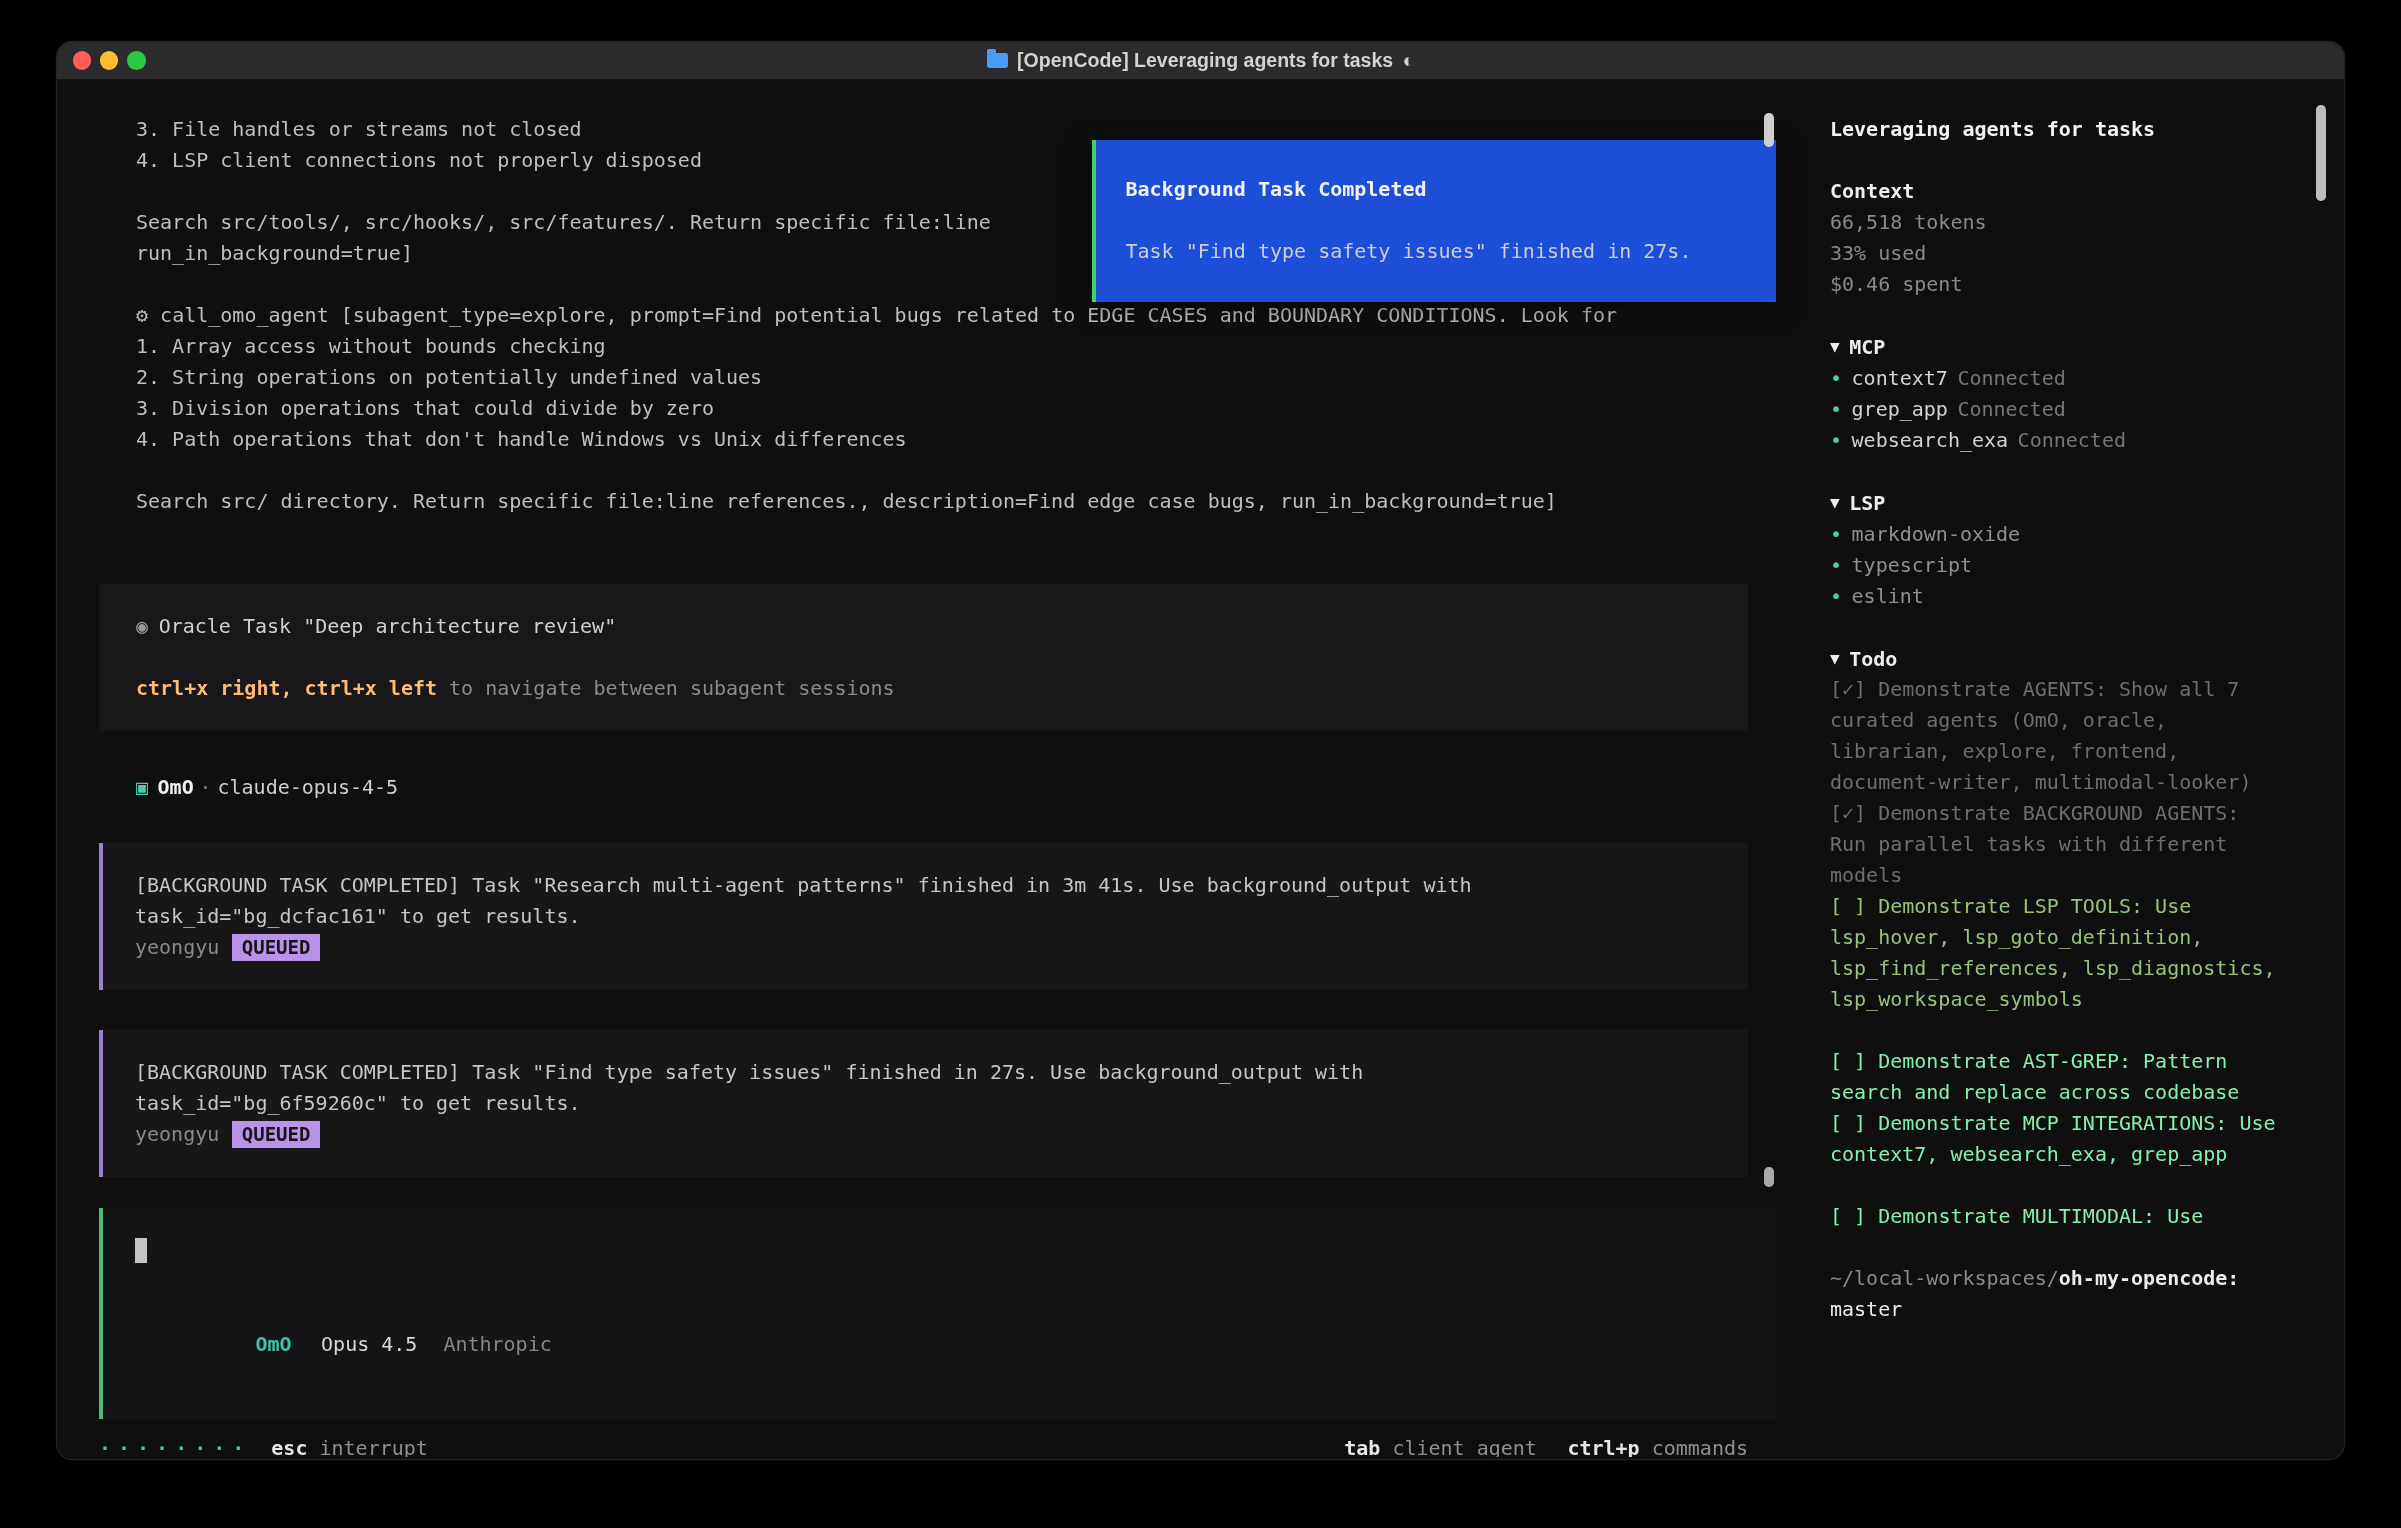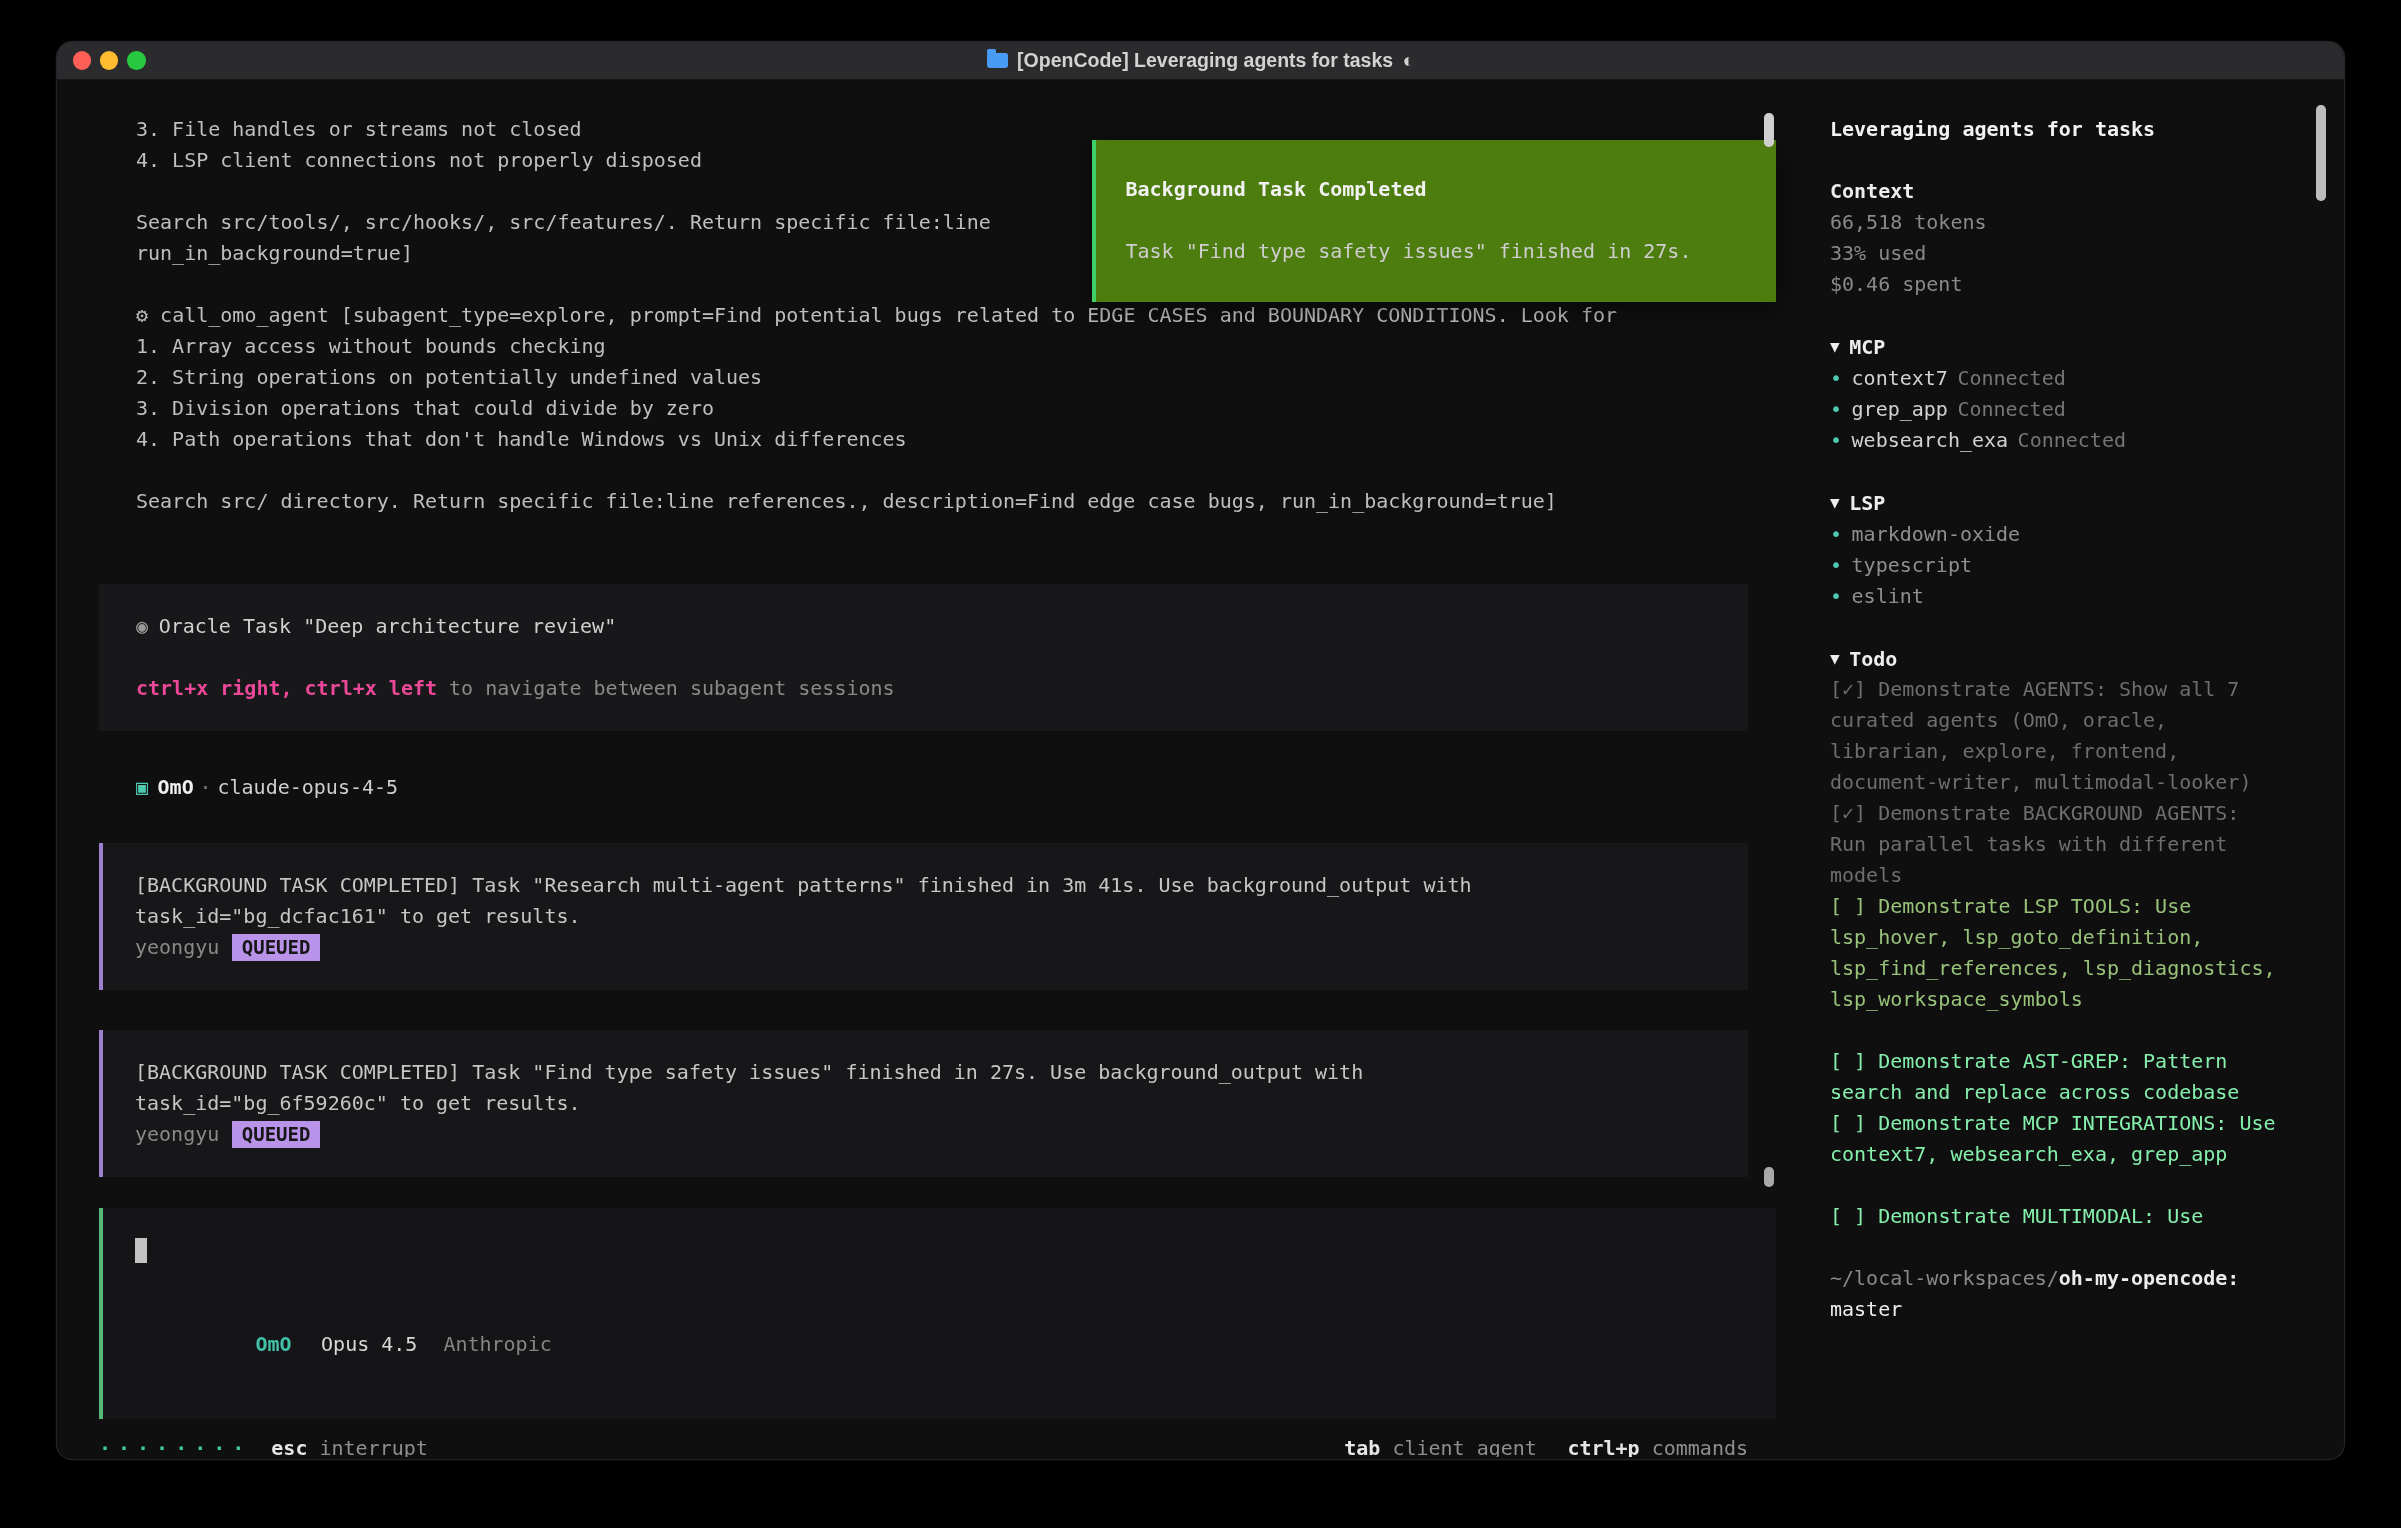--- a/index.html
+++ b/index.html
@@ -30,21 +30,21 @@
              font-size:20px; line-height:31px; color:#8f8f8f; overflow:hidden; }
 
   .line { white-space:pre; }
   .hist { margin-left:37px; }
   .sp { height:31px; }
 
   
   .oracle { background:#18181a; margin-top:67px; padding:27px 23.6px 27px 37px; }
   .oracle-icon { color:#9a9a9a; margin-right:10.6px; }
   .oracle-title { color:#d0d0d0; }
-  .shortcut-keys { color:#ec4899; font-weight:bold; }
+  .shortcut-keys { color:#fdba74; font-weight:bold; }
   .shortcut-hint { color:#8a8a8a; }
 
   .agent-line { margin-top:41px; margin-left:37px; }
   .agent-icon { color:#4ec9b0; margin-right:9.5px; }
   .agent-name { color:#f0f0f0; font-weight:bold; }
   .agent-sep { color:#7a7a7a; margin:0 5.9px; }
   .agent-model { color:#cfcfcf; }
 
   .msg { background:#17171a; border-left:4.7px solid #9d7fd0; margin-top:40px;
          padding:27px 23.6px 27px 32px; color:#c6c6c6; }
@@ -61,21 +61,21 @@
 
   .statusbar { display:flex; align-items:center; margin-top:13.6px; color:#8f8f8f; }
   .dots { color:#3ec9a7; letter-spacing:7px; font-size:20px; font-weight:bold; }
   .key { color:#e6e6e6; font-weight:bold; }
   .sb-left { display:flex; align-items:center; gap:20px; }
   .sb-right { margin-left:auto; display:flex; align-items:center; gap:7px; }
   .gap40 { width:16.5px; }
 
   
   .notification { position:absolute; left:1035px; top:60px; width:684px; height:162px;
-                  background:#4d7c0f; border-left:4.7px solid #3fd068; z-index:5;
+                  background:#1d4ed8; border-left:4.7px solid #3fd068; z-index:5;
                   padding:34px 23.6px 0 29.5px; box-shadow:0 5.9px 23.6px rgba(0,0,0,.5); }
   .notif-title { color:#f2f2f2; font-weight:bold; }
   .notif-body { color:#cfcfcf; }
 
   
   .m-thumb1 { position:absolute; right:31px; top:32.5px; width:10px; height:34px; background:#cfcfcf; border-radius:4.7px; z-index:6; }
   .m-thumb2 { position:absolute; right:31px; top:1087px; width:10px; height:20px; background:#a9a9a9; border-radius:4.7px; z-index:6; }
   .s-thumb  { position:absolute; right:18.3px; top:25px; width:10px; height:96px; background:#bdbdbd; border-radius:4.7px; }
 
   

